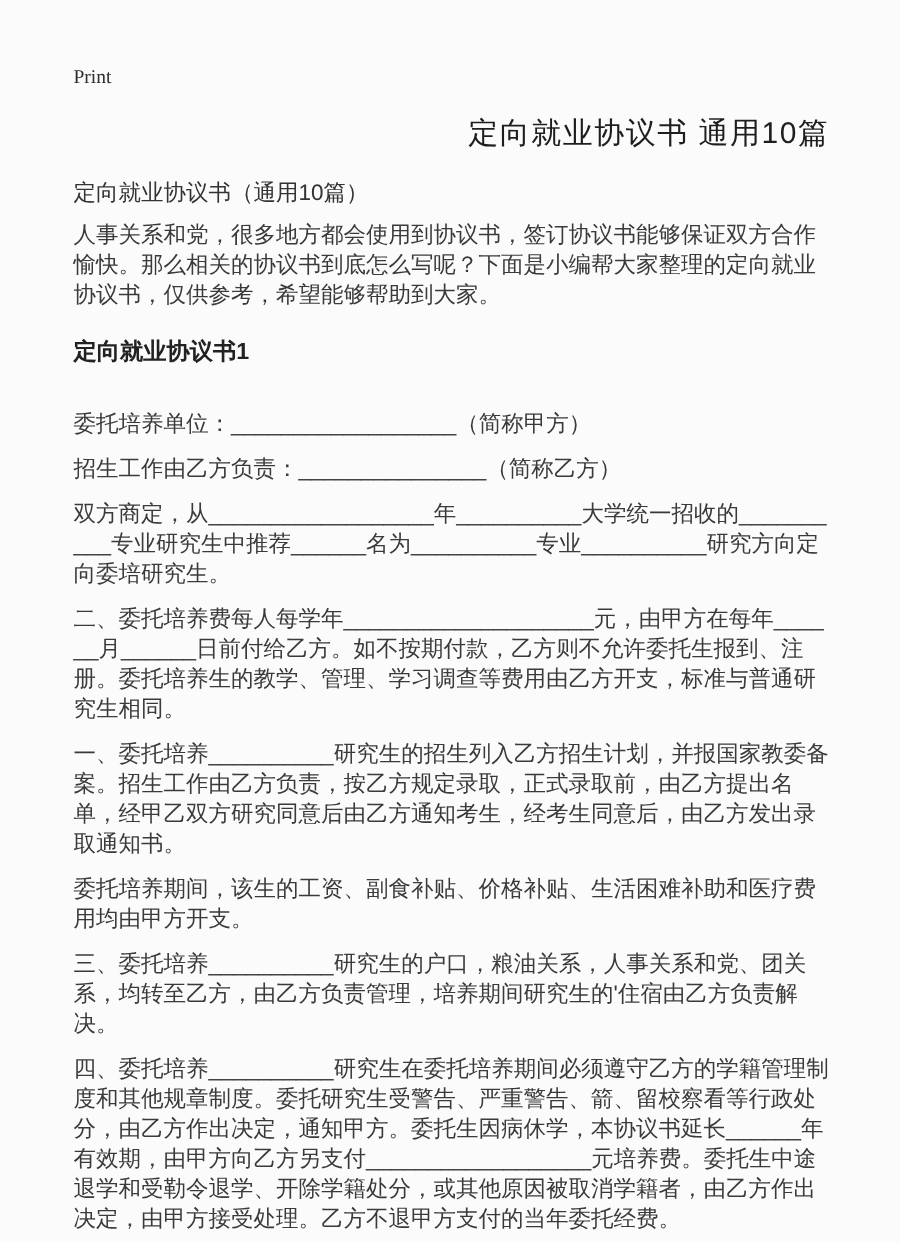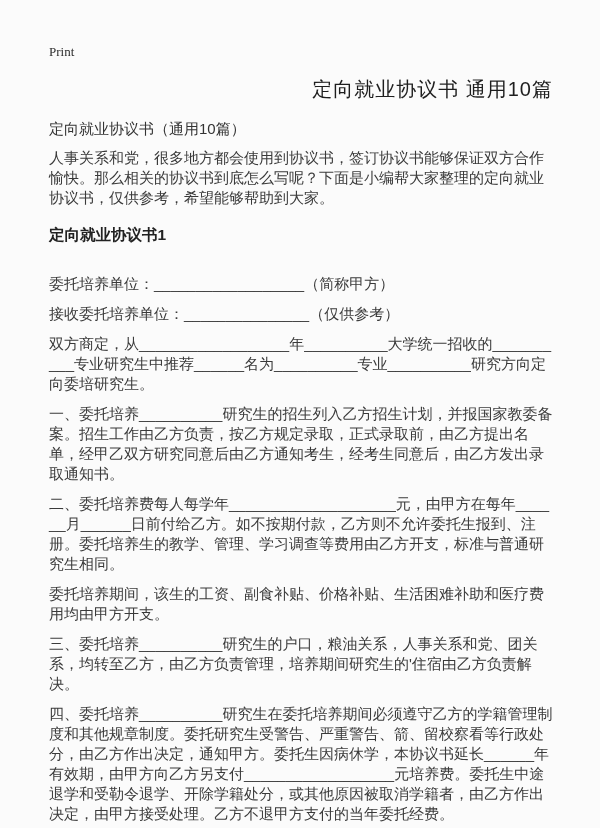--- a/index.html
+++ b/index.html
@@ -64,22 +64,22 @@
 
   <h1 class="doc-title">定向就业协议书 通用10篇</h1>
 
   <div class="doc-subtitle">定向就业协议书（通用10篇）</div>
 
   <p class="para">人事关系和党，很多地方都会使用到协议书，签订协议书能够保证双方合作愉快。那么相关的协议书到底怎么写呢？下面是小编帮大家整理的定向就业协议书，仅供参考，希望能够帮助到大家。</p>
 
   <h2 class="section-heading">定向就业协议书1</h2>
 
   <p class="para">委托培养单位：__________________（简称甲方）</p>
-  <p class="para">接收委托培养单位：_______________（仅供参考）</p>
+  <p class="para">招生工作由乙方负责：_______________（简称乙方）</p>
   <p class="para">双方商定，从__________________年__________大学统一招收的__________专业研究生中推荐______名为__________专业__________研究方向定向委培研究生。</p>
+  <p class="para">二、委托培养费每人每学年____________________元，由甲方在每年______月______日前付给乙方。如不按期付款，乙方则不允许委托生报到、注册。委托培养生的教学、管理、学习调查等费用由乙方开支，标准与普通研究生相同。</p>
   <p class="para">一、委托培养__________研究生的招生列入乙方招生计划，并报国家教委备案。招生工作由乙方负责，按乙方规定录取，正式录取前，由乙方提出名单，经甲乙双方研究同意后由乙方通知考生，经考生同意后，由乙方发出录取通知书。</p>
-  <p class="para">二、委托培养费每人每学年____________________元，由甲方在每年______月______日前付给乙方。如不按期付款，乙方则不允许委托生报到、注册。委托培养生的教学、管理、学习调查等费用由乙方开支，标准与普通研究生相同。</p>
   <p class="para">委托培养期间，该生的工资、副食补贴、价格补贴、生活困难补助和医疗费用均由甲方开支。</p>
   <p class="para">三、委托培养__________研究生的户口，粮油关系，人事关系和党、团关系，均转至乙方，由乙方负责管理，培养期间研究生的'住宿由乙方负责解决。</p>
   <p class="para">四、委托培养__________研究生在委托培养期间必须遵守乙方的学籍管理制度和其他规章制度。委托研究生受警告、严重警告、箭、留校察看等行政处分，由乙方作出决定，通知甲方。委托生因病休学，本协议书延长______年有效期，由甲方向乙方另支付__________________元培养费。委托生中途退学和受勒令退学、开除学籍处分，或其他原因被取消学籍者，由乙方作出决定，由甲方接受处理。乙方不退甲方支付的当年委托经费。</p>
   
 
 </div>
 
 </body></html>

